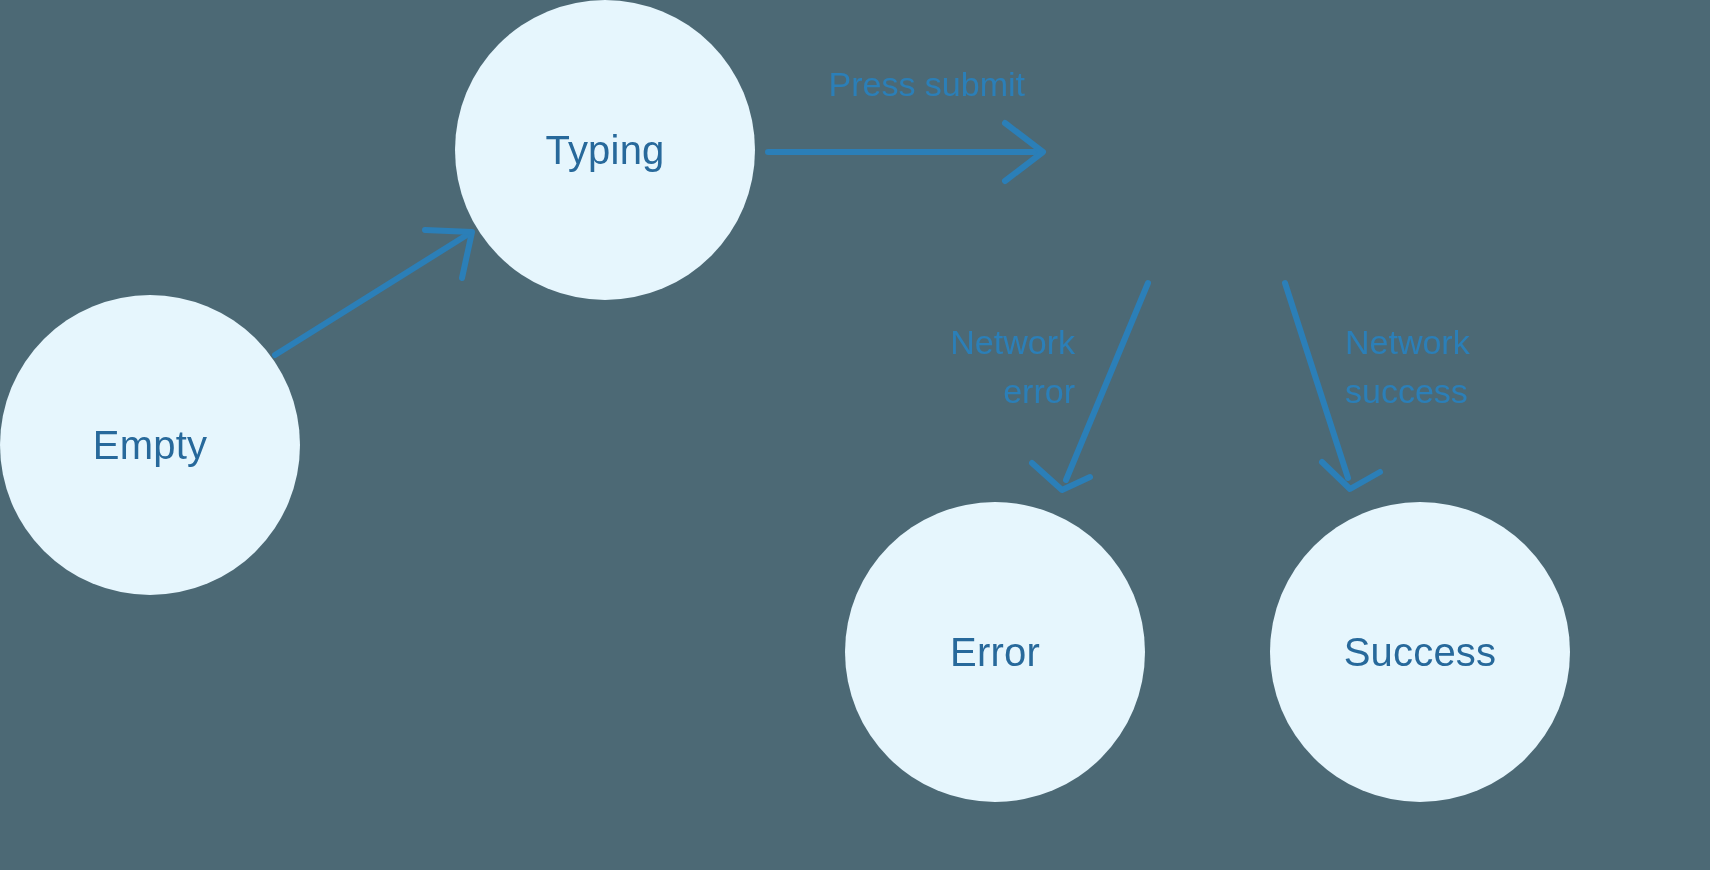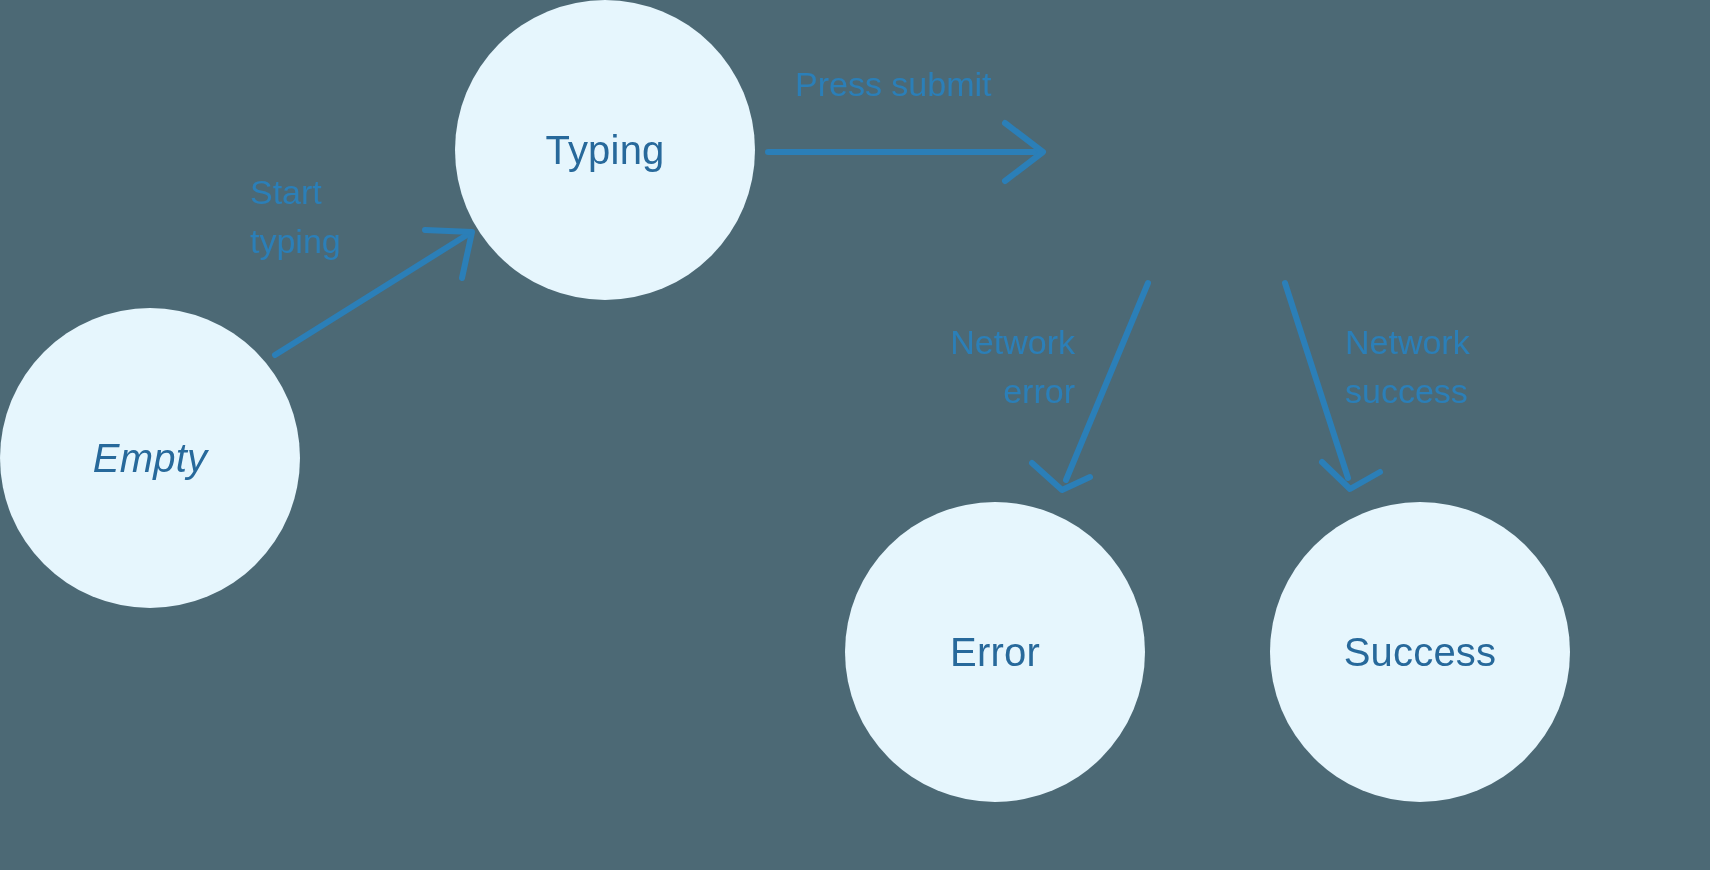--- a/index.html
+++ b/index.html
@@ -40,21 +40,21 @@
     line-height: 1;
   }
   .edge-label {
     position: absolute;
     color: #2b7fb8;
     font-size: 34px;
     font-weight: 400;
     line-height: 1.45;
     white-space: pre-line;
   }
-  .lbl-center { text-align: left; }
+  .lbl-center { text-align: right; }
   .lbl-right  { text-align: right; }
   .lbl-left   { text-align: left; }
 </style>
 </head>
 <body>
 
 <div id="stage">
 
   <svg id="edge-layer" viewBox="0 0 1710 870">
     <g fill="none" stroke="#2b7fb8" stroke-width="6" stroke-linecap="round" stroke-linejoin="round">
@@ -74,39 +74,37 @@
         <polyline points="1032,463 1062,490 1090,477"></polyline>
       </g>
 
       <g>
         <line x1="1285" y1="283" x2="1348" y2="478"></line>
         <polyline points="1322,462 1350,489 1380,472"></polyline>
       </g>
     </g>
   </svg>
 
-  <div class="node" style="left:0px; top:308px; width:300px; height:300px;font-style:italic;">
+  <div class="node" style="left:0px; top:295px; width:300px; height:300px;">
     <span class="node-label">Empty</span>
   </div>
 
   <div class="node" style="left:455px; top:0px; width:300px; height:300px;">
     <span class="node-label">Typing</span>
   </div>
 
 
   <div class="node" style="left:845px; top:502px; width:300px; height:300px;">
     <span class="node-label">Error</span>
   </div>
 
   <div class="node" style="left:1270px; top:502px; width:300px; height:300px;">
     <span class="node-label">Success</span>
   </div>
 
-  <div class="edge-label lbl-center" style="left:250px; top:168px; width:200px;">Start
-typing</div>
 
   <div class="edge-label lbl-center" style="left:795px; top:60px; width:230px;">Press submit</div>
 
   <div class="edge-label lbl-right" style="left:850px; top:318px; width:225px;">Network
 error</div>
 
   <div class="edge-label lbl-left" style="left:1345px; top:318px; width:230px;">Network
 success</div>
 
 </div>

